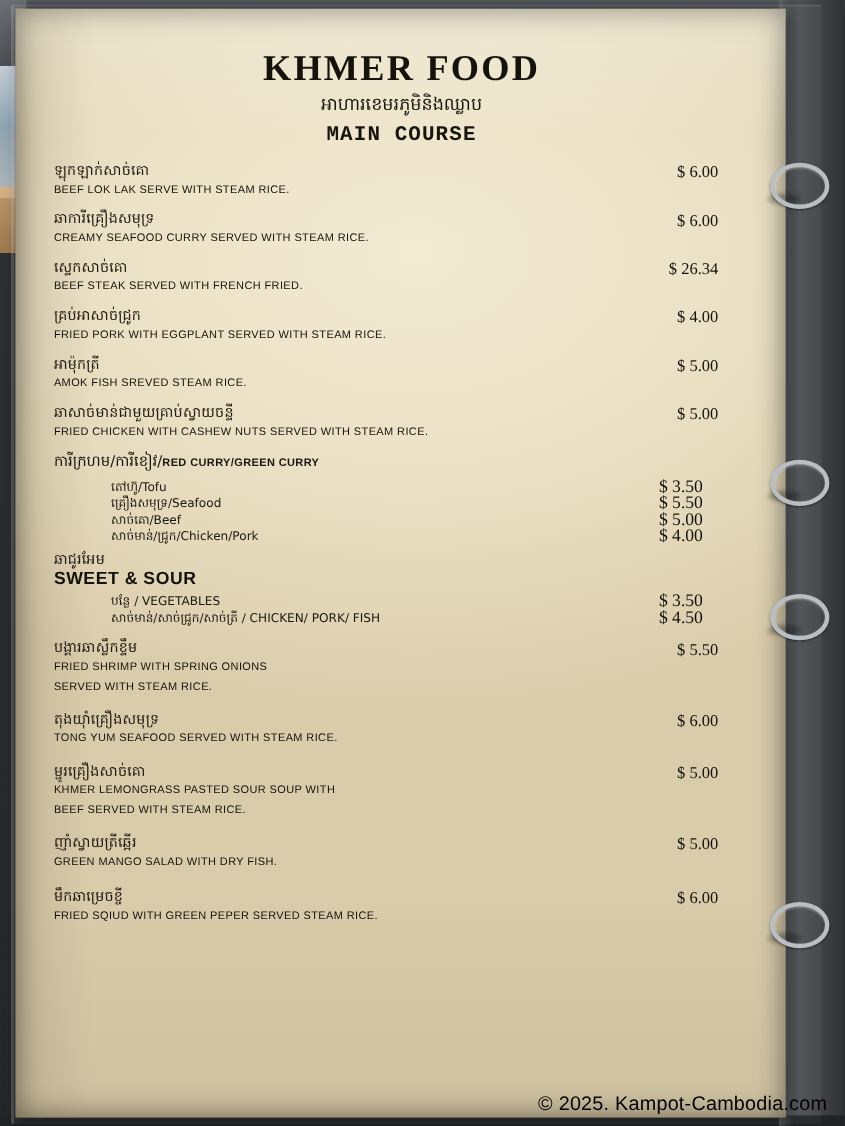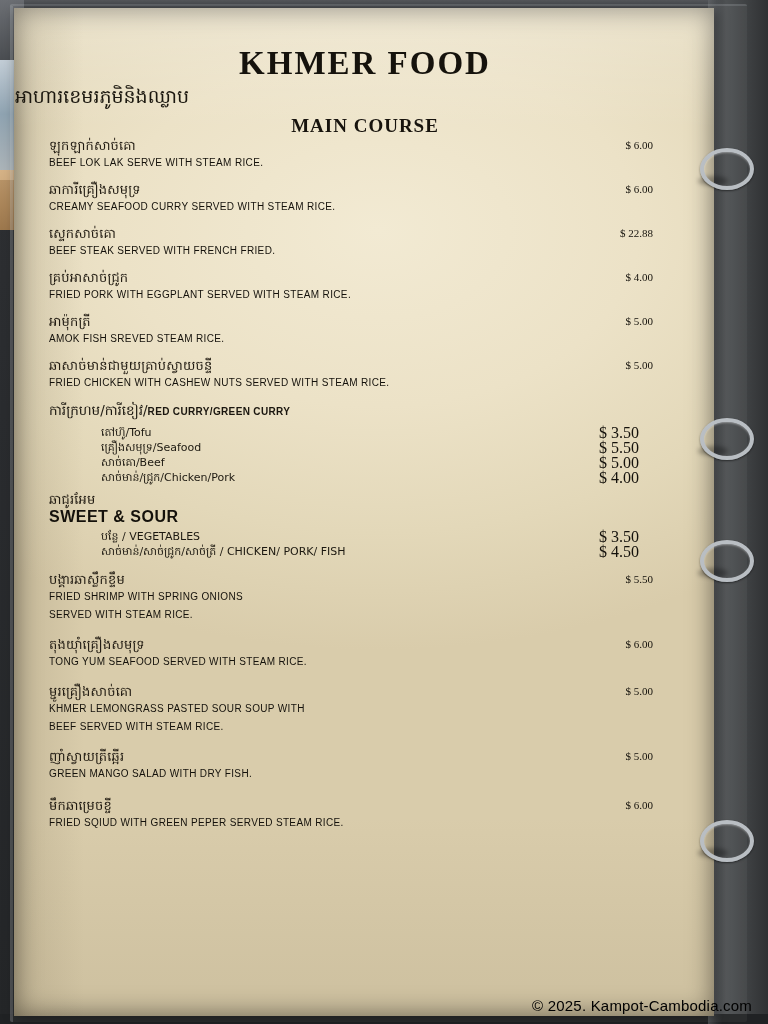--- a/index.html
+++ b/index.html
@@ -133,36 +133,37 @@
   .title {
     text-align: center;
     margin-top: 36px;
     font-family: "Liberation Serif", serif;
     font-weight: bold;
     font-size: 33px;
     letter-spacing: 2.0px;
     color: #15120c;
   }
   .title-khmer {
-    text-align: left;
+    text-align: center;
     margin-top: 2px;
     font-family: "DejaVu Sans", sans-serif;
-    font-size: 19px;
+    font-size: 16px;
     color: #1b170f;
   }
   .subtitle {
     text-align: center;
     margin-top: 3px;
-    font-family: Liberation Serif, serif;
+    font-family: Liberation Mono, monospace;
     font-size: 19px;
     font-weight: bold;
     letter-spacing: 1px;
     color: #17130d;
   }
   .items {
+    margin-top: 14px;
     padding: 0 28px 0 34px;
   }
   .item {
     position: relative;
     margin-bottom: 9px;
   }
   .kh {
     font-family: "DejaVu Sans", sans-serif;
     font-size: 13px;
     line-height: 17px;
@@ -177,21 +178,21 @@
     letter-spacing: .35px;
     color: #14110b;
     text-transform: uppercase;
     max-width: 520px;
   }
   .price {
     position: absolute;
     right: 34px;
     top: 2px;
     font-family: "Liberation Serif", serif;
-    font-size: 11px;
+    font-size: 15px;
     color: #14110b;
     white-space: nowrap;
   }
   
   .group-head .kh-en {
     font-family: "DejaVu Sans", sans-serif;
     font-size: 13.5px;
     color: #1a160f;
     line-height: 18px;
   }
@@ -221,21 +222,21 @@
     top: 0;
     font-family: Liberation Serif, serif;
     font-size: 16px;
     color: #14110b;
   }
   .copyright {
     position: absolute;
     right: 16px;
     bottom: 10px;
     font-family: "Liberation Sans", sans-serif;
-    font-size: 15px;
+    font-size: 18px;
     color: #000;
     letter-spacing: .2px;
     z-index: 40;
   }
 </style>
 </head>
 <body>
 
 <div id="page">
 
@@ -281,21 +282,21 @@
 
       <div class="item">
         <div class="kh">ឆាការីគ្រឿងសមុទ្រ</div>
         <div class="en">CREAMY SEAFOOD CURRY SERVED WITH STEAM RICE.</div>
         <div class="price">$ 6.00</div>
       </div>
 
       <div class="item">
         <div class="kh">ស្ទេកសាច់គោ</div>
         <div class="en">BEEF STEAK SERVED WITH FRENCH FRIED.</div>
-        <div class="price">$ 22.88</div>
+        <div class="price">$ 26.34</div>
       </div>
 
       <div class="item">
         <div class="kh">គ្រប់អាសាច់ជ្រូក</div>
         <div class="en">FRIED PORK WITH EGGPLANT SERVED WITH STEAM RICE.</div>
         <div class="price">$ 4.00</div>
       </div>
 
       <div class="item">
         <div class="kh">អាម៉ុកត្រី</div>

